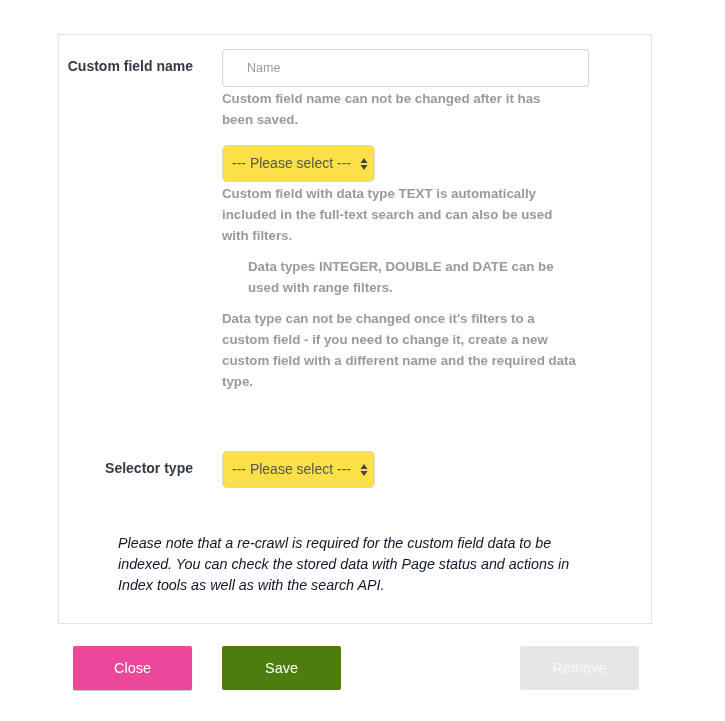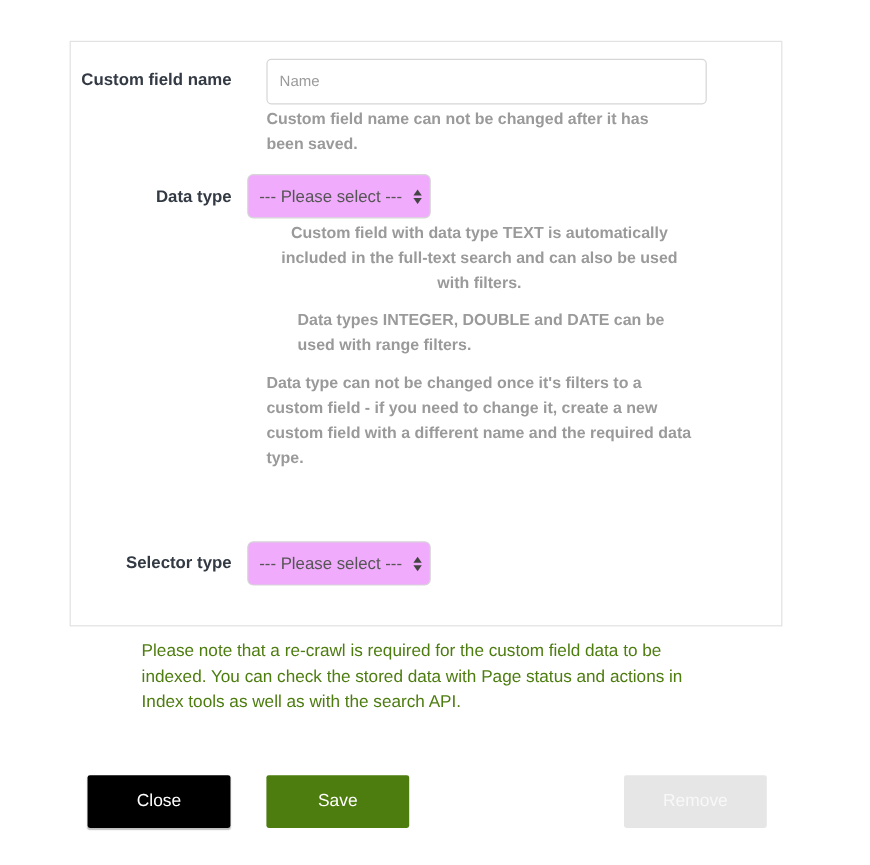--- a/index.html
+++ b/index.html
@@ -1,65 +1,64 @@
 <!DOCTYPE html>
 <html><head>
   <meta charset="utf-8">
   <style>
     html, body { margin: 0; padding: 0; background: #ffffff; }
     body { width: 725px; height: 721px; position: relative; overflow: hidden;
            font-family: "Liberation Sans", "DejaVu Sans", sans-serif; color: #333; }
-    .panel { position: absolute; left: 58px; top: 34px; width: 594px; height: 488px;
+    .panel { position: absolute; left: 58px; top: 34px; width: 594px; height: 590px;
              border: 1px solid #e2e2e2; box-sizing: border-box; background: #fff; }
     .label { position: absolute; width: 134px; text-align: right; font-weight: bold;
              font-size: 14px; color: #333a44; line-height: 21px; }
     .help { position: absolute; left: 163px; font-size: 13.3px; color: #9a9a9a;
             line-height: 21px; font-weight: bold; }
     .help p { margin: 0; }
     .input { position: absolute; left: 163px; top: 14px; width: 367px; height: 38px;
              border: 1px solid #d6d6d6; border-radius: 4px; box-sizing: border-box;
-             padding: 0 10px; font-size: 12.5px; color: #333;
+             padding: 0 24px; font-size: 12.5px; color: #333;
              font-family: "Liberation Sans", sans-serif; outline: none; background: #fff; }
     .input::placeholder { color: #9a9a9a; }
-    .select { position: absolute; left: 147px; width: 153px; height: 37px;
+    .select { position: absolute; left: 163px; width: 153px; height: 37px;
               border: 1px solid #d6d6d6; border-radius: 5px; box-sizing: border-box;
-              background: #f0abfc; font-size: 14px; color: #555; cursor: pointer; }
+              background: #fde047; font-size: 14px; color: #555; cursor: pointer; }
     .select .val { position: absolute; left: 9px; top: 9px; white-space: nowrap; }
     .select .arrows { position: absolute; right: 6px; top: 10px; width: 8px; height: 16px; }
-    .note { position: absolute; left: 59px; top: 498px; width: 480px; 
-            font-size: 14.3px; color: #4d7c0f; line-height: 21px; }
+    .note { position: absolute; left: 59px; top: 498px; width: 480px; font-style: italic;
+            font-size: 14.3px; color: #0f172a; line-height: 21px; }
     .btn { position: absolute; top: 646px; width: 119px; height: 44px; border: none;
            border-radius: 2px; color: #fff; font-size: 14.5px; display: flex;
            align-items: center; justify-content: center; box-sizing: border-box;
            font-family: "Liberation Sans", sans-serif; }
-    .btn-close { left: 73px; background: #000000; box-shadow: 0 1px 1px rgba(0,0,0,0.25); cursor: pointer; }
+    .btn-close { left: 73px; background: #ec4899; box-shadow: 0 1px 1px rgba(0,0,0,0.25); cursor: pointer; }
     .btn-save { left: 222px; background: #4d7c0f; cursor: pointer; }
     .btn-remove { left: 520px; background: #e6e6e6; color: #f8f8f8; }
   </style>
 </head>
 <body>
 
 <div class="panel">
 
   <div class="label" style="left:0; top:21px;">Custom field name</div>
   <input class="input" type="text" placeholder="Name" style="">
   <div class="help" style="top:53px; width:350px;">
     <p>Custom field name can not be changed after it has been saved.</p>
   </div>
 
-  <div class="label" style="left:0; top:118px;">Data type</div>
   <div class="select" style="top:110px;">
     <span class="val">--- Please select ---</span>
     <svg class="arrows" viewBox="0 0 8 16">
       <path d="M4 2 L7.5 7 L0.5 7 Z" fill="#444"></path>
       <path d="M4 14 L7.5 9 L0.5 9 Z" fill="#444"></path>
     </svg>
   </div>
   <div class="help" style="top:148px; width:355px;">
-    <p style="margin-bottom:10px;text-align:center;">Custom field with data type TEXT is automatically included in the full-text search and can also be used with filters.</p>
+    <p style="margin-bottom:10px;">Custom field with data type TEXT is automatically included in the full-text search and can also be used with filters.</p>
     <p style="margin-bottom:10px; width:335px;margin-left:26px;">Data types INTEGER, DOUBLE and DATE can be used with range filters.</p>
     <p>Data type can not be changed once it's filters to a custom field - if you need to change it, create a new custom field with a different name and the required data type.</p>
   </div>
 
   <div class="label" style="left:0; top:423px;">Selector type</div>
   <div class="select" style="top:416px;">
     <span class="val">--- Please select ---</span>
     <svg class="arrows" viewBox="0 0 8 16">
       <path d="M4 2 L7.5 7 L0.5 7 Z" fill="#444"></path>
       <path d="M4 14 L7.5 9 L0.5 9 Z" fill="#444"></path>

